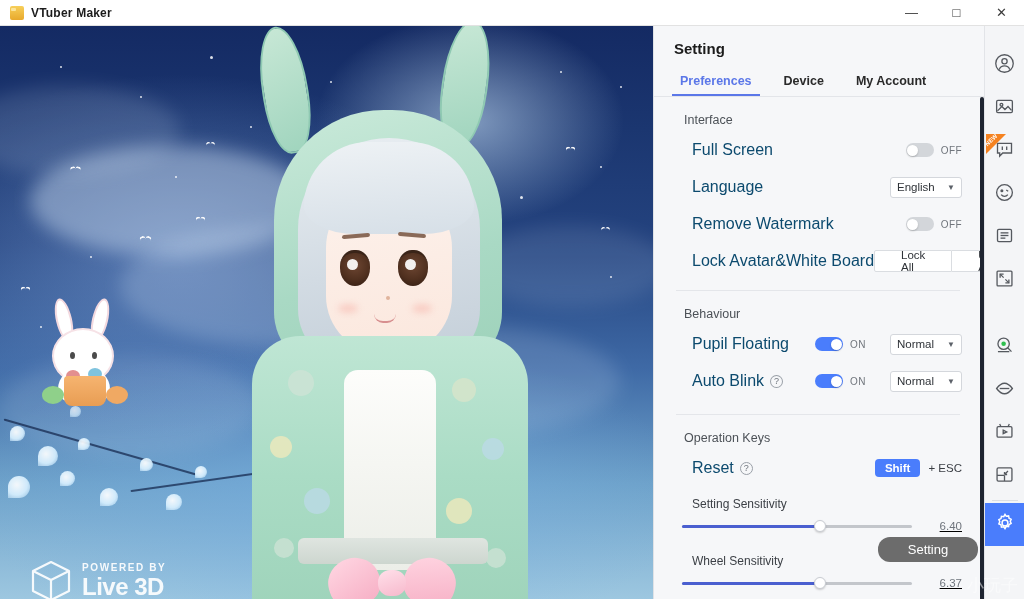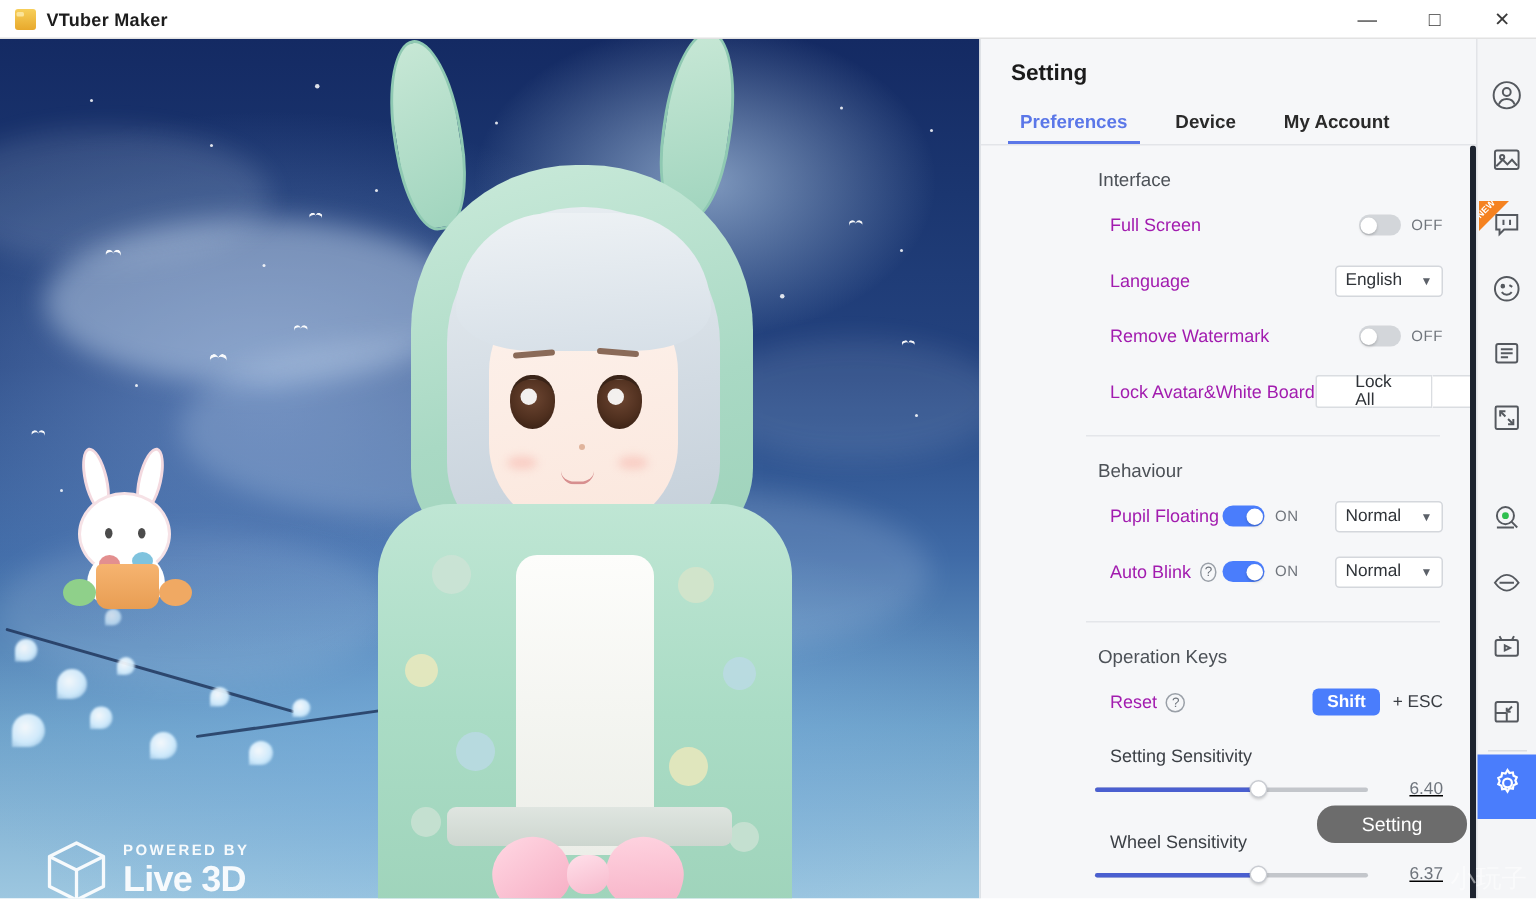--- a/index.html
+++ b/index.html
@@ -168,27 +168,27 @@
   .tabs { display: flex; align-items: flex-end; padding: 0 16px; background: #f6f7f9;
           border-bottom: 1px solid #e3e5e9; }
   .tab {
     font-size: 12.5px; color: #2a2a2a; font-weight: bold; padding: 5px 10px 8px 10px;
     margin-right: 12px; position: relative; cursor: default; white-space: nowrap;
   }
   .tab.active { color: #5b77e8; }
   .tab.active:after {
     content:""; position:absolute; left: 2px; right: 2px; bottom: 0; height: 2px; background:#5b77e8;
   }
-  .panel-body { flex: 1; overflow: hidden; position: relative; padding: 0 0 0 0; margin-left: 48px; }
+  .panel-body { flex: 1; overflow: hidden; position: relative; padding: 0 0 0 0; }
 
   .section-title { font-size: 12.5px; color: #4c5157; padding: 16px 0 8px 30px; }
   .row {
     display: flex; align-items: center; min-height: 30px; padding: 0 22px 0 38px; margin-bottom: 7px;
   }
-  .row-label { font-size: 12px; color: #a21caf; flex: none; }
+  .row-label { font-size: 16px; color: #0c4a6e; flex: none; }
   .row-right { margin-left: auto; display: flex; align-items: center; }
 
   .switch { width: 28px; height: 14px; border-radius: 8px; position: relative; flex: none; }
   .switch.off { background: #d3d6da; }
   .switch.on  { background: #4a7dfc; }
   .knob { position:absolute; top:1.5px; width:11px; height:11px; border-radius:50%; background:#fff; box-shadow: 0 1px 2px rgba(0,0,0,.2); }
   .switch.off .knob { left: 1.5px; }
   .switch.on .knob  { right: 1.5px; }
   .sw-text { font-size: 10px; color: #70757c; margin-left: 7px; letter-spacing: .4px; }
 

